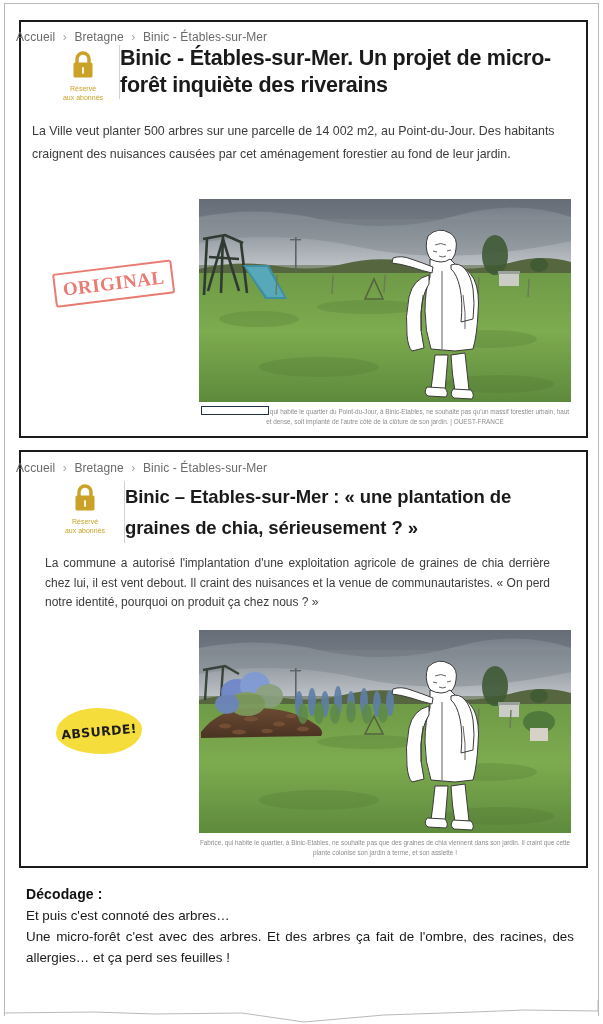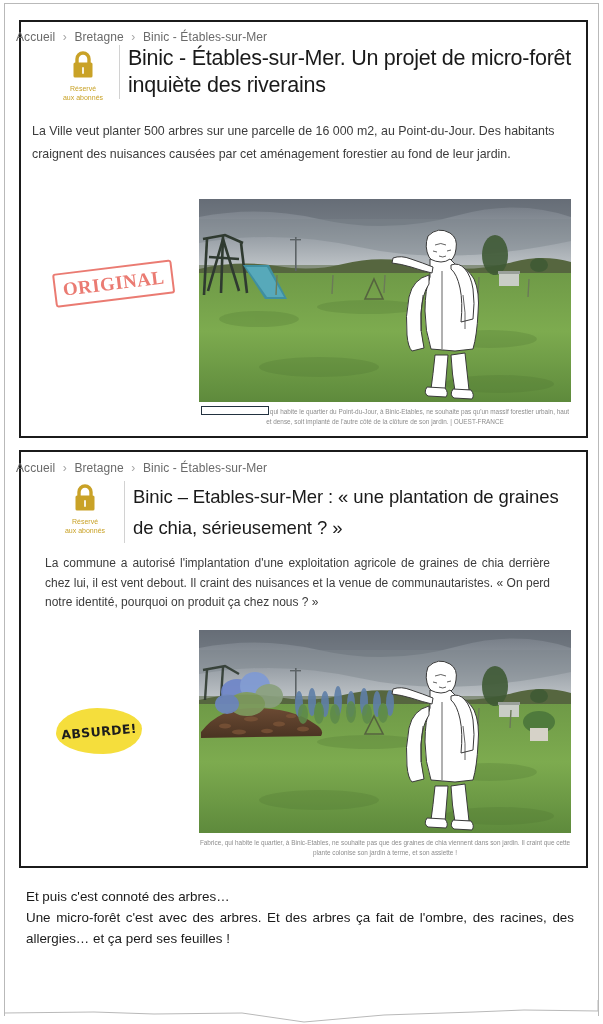--- a/index.html
+++ b/index.html
@@ -64,23 +64,23 @@
   .lock-label {
     font-size: 7px;
     line-height: 9px;
     color: #c9a227;
   }
 
   
   .headline {
     position: absolute;
     border-left: 1px solid #d2d2d2;
-    padding-left: 8px;
+    padding-left: 0;
     color: #1a1a1a;
-    font-weight: normal;
+    font-weight: bold;
   }
   #headline-original {
     left: 119px; top: 45px; width: 452px;
     font-size: 21.5px; line-height: 27px;
     letter-spacing: -.25px;
   }
   #headline-absurd {
     left: 124px; top: 481px; width: 448px;
     font-size: 18.5px; line-height: 31px;
     letter-spacing: -.1px;
@@ -216,21 +216,21 @@
     <path d="M7 13 V9 a6 6 0 0 1 12 0 V13" fill="none" stroke="#c9a227" stroke-width="3.4"></path>
     <rect x="3.5" y="12.5" width="19" height="15" rx="1.6" fill="#c9a227"></rect>
     <rect x="12" y="17" width="2" height="7" rx="1" fill="#ffffff" opacity=".85"></rect>
   </svg>
   <div class="lock-label">Réservé</div>
   <div class="lock-label">aux abonnés</div>
 </div>
 
 <h1 class="headline" id="headline-original">Binic - Étables-sur-Mer. Un projet de micro-forêt inquiète des riverains</h1>
 
-<p class="chapo" id="chapo-original">La Ville veut planter 500 arbres sur une parcelle de 16 000 m2, au Point-du-Jour. Des habitants craignent des nuisances causées par cet aménagement forestier au fond de leur jardin.</p>
+<p class="chapo" id="chapo-original">La Ville veut planter 500 arbres sur une parcelle de 14 002 m2, au Point-du-Jour. Des habitants craignent des nuisances causées par cet aménagement forestier au fond de leur jardin.</p>
 
 <div class="photo" id="photo-original">
   <svg viewBox="0 0 372 203" preserveAspectRatio="none">
     <defs>
       <linearGradient id="skyA" x1="0" y1="0" x2="0" y2="1">
         <stop offset="0" stop-color="#6f7680"></stop>
         <stop offset="55%" stop-color="#9aa1a8"></stop>
         <stop offset="100%" stop-color="#c3c8cb"></stop>
       </linearGradient>
       <linearGradient id="grassA" x1="0" y1="0" x2="0" y2="1">
@@ -459,15 +459,16 @@
 <div class="caption" id="caption-absurd">
   <span>Fabrice, qui habite le quartier, à Binic-Etables, ne souhaite pas que des graines de chia viennent dans son jardin. Il craint que cette plante colonise son jardin à terme, et son assiette !</span>
 </div>
 
 <div id="stamp-absurd">
   <div class="blob"></div>
   <div class="blob-text">ABSURDE!</div>
 </div>
 
 <div id="decoding">
+  <div class="decoding-title">Décodage :</div>
   <div class="decoding-line">Et puis c'est connoté des arbres…</div>
   <div class="decoding-line" id="decoding-line-1">Une micro-forêt c'est avec des arbres. Et des arbres ça fait de l'ombre, des racines, des allergies… et ça perd ses feuilles !</div>
 </div>
 
 </body></html>

